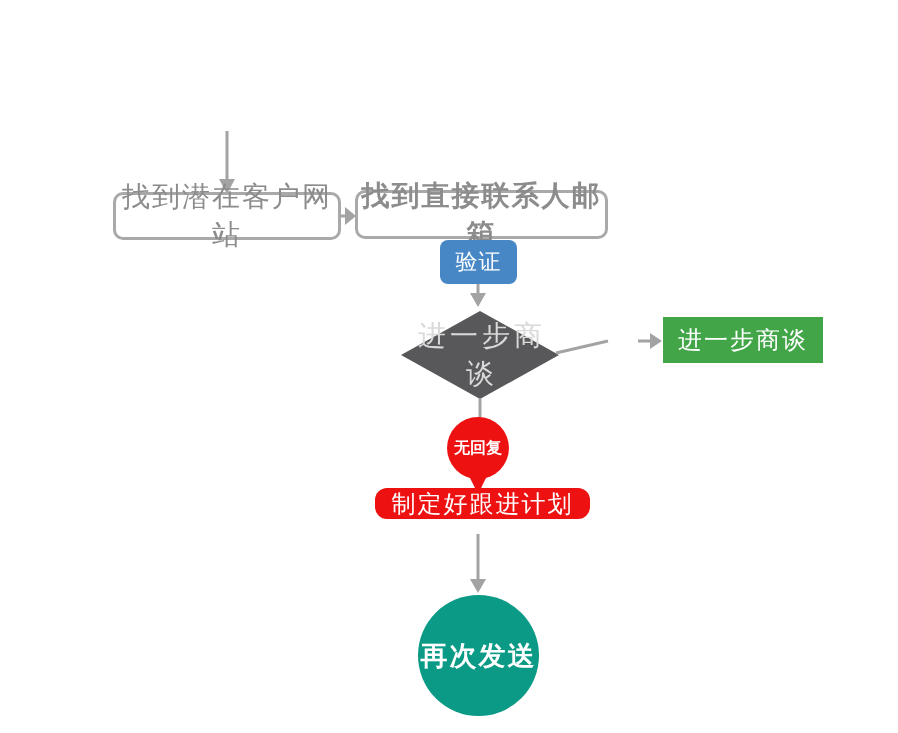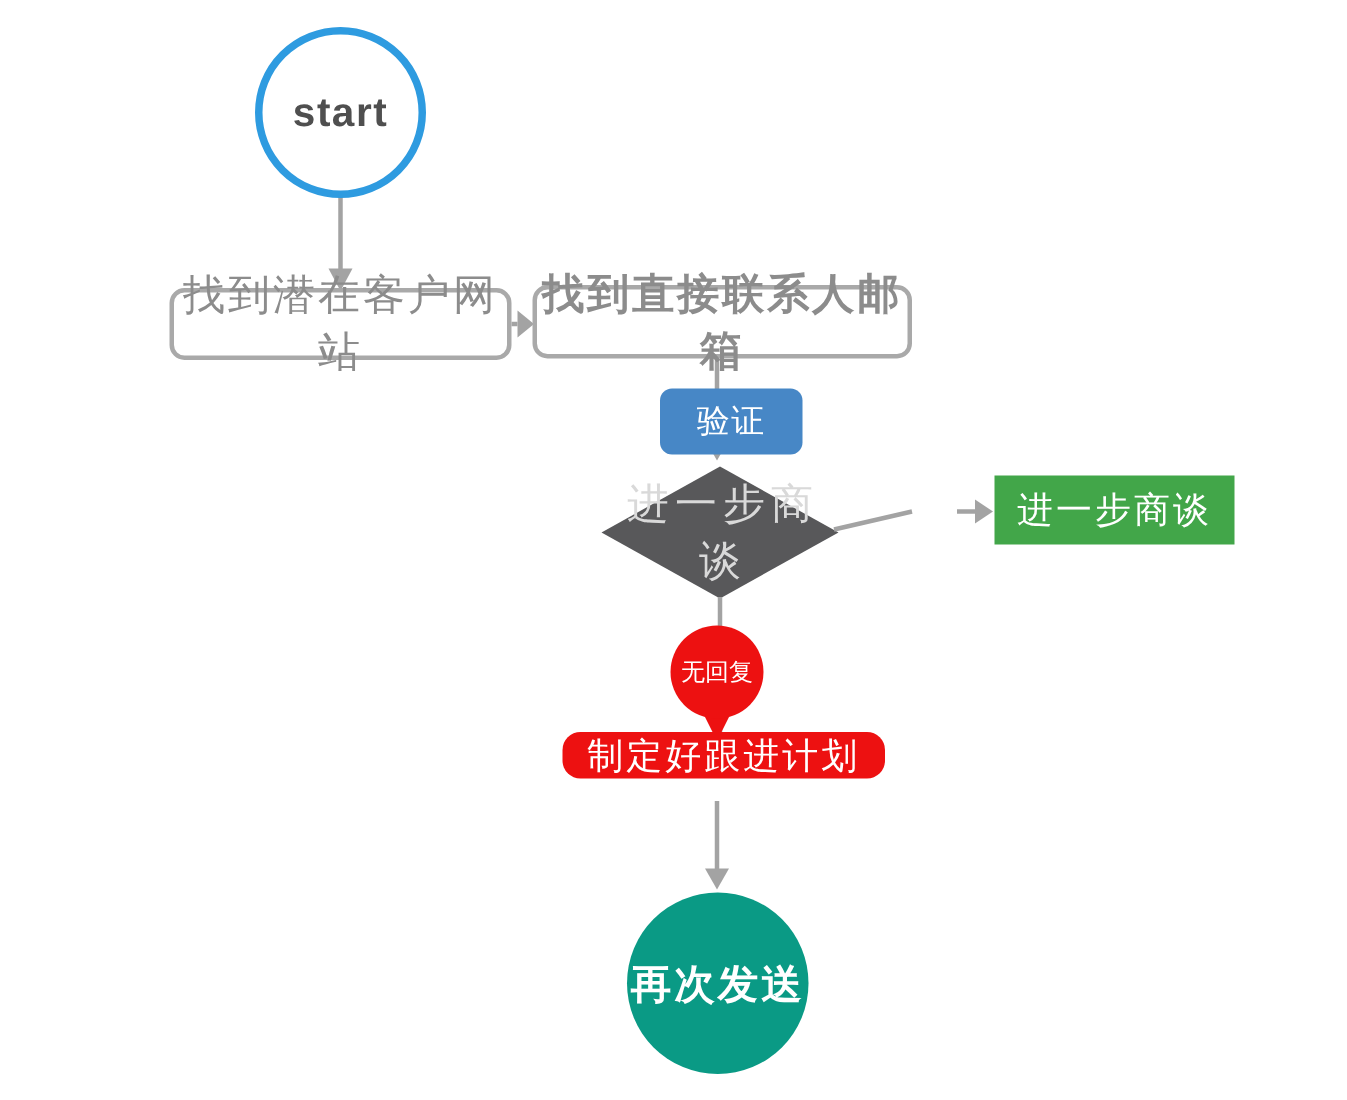--- a/index.html
+++ b/index.html
@@ -61,22 +61,22 @@
     border:3px solid var(--box-border);
     border-radius:10px;
     background:#fff;
     color:var(--box-text);
     font-size:28px;
     letter-spacing:2px;
   }
   .box-find-site{left:113px;top:192px;width:228px;height:48px;}
   .box-find-email{left:355px;top:190px;width:253px;height:49px;font-weight:bold;}
   .verify-label{
-    left:440px;top:259px;
-    width:95px;height:44px;
+    left:440px;top:240px;
+    width:77px;height:44px;
     border-radius:8px;
     background:var(--verify-bg);
     color:var(--node-text);
     font-size:22px;
     letter-spacing:1px;
   }
   .diamond-label{
     left:401px;top:311px;
     width:158px;height:88px;
     color:var(--diamond-text);
@@ -102,21 +102,21 @@
     font-size:24px;
     letter-spacing:2px;
   }
   .red-circle{
     left:447px;top:417px;
     width:62px;height:62px;
     border-radius:50%;
     background:var(--red);
     color:var(--node-text);
     font-size:16px;
-    font-weight:normal;
+    font-weight:bold;
   }
   .red-box{
     left:375px;top:488px;
     width:215px;height:31px;
     border-radius:12px;
     background:var(--red);
     color:var(--node-text);
     font-size:24px;
     letter-spacing:2px;
   }
@@ -154,21 +154,20 @@
     <polygon class="arrowhead" points="650,333 650,349 662,341"></polygon>
 
     <line class="edge-line" x1="480" y1="398" x2="480" y2="490"></line>
 
     <polygon class="red-tail" points="464,466 492,466 478,494"></polygon>
 
     <line class="edge-line" x1="478" y1="534" x2="478" y2="580"></line>
     <polygon class="arrowhead" points="470,579 486,579 478,593"></polygon>
   </svg>
 
-  <div class="node start-circle">start</div>
 
   <div class="node gray-box box-find-site">找到潜在客户网站</div>
 
   <div class="node gray-box box-find-email">找到直接联系人邮箱</div>
 
   <div class="node verify-label">验证</div>
 
   <div class="node diamond-label">进一步商谈</div>
 
 

